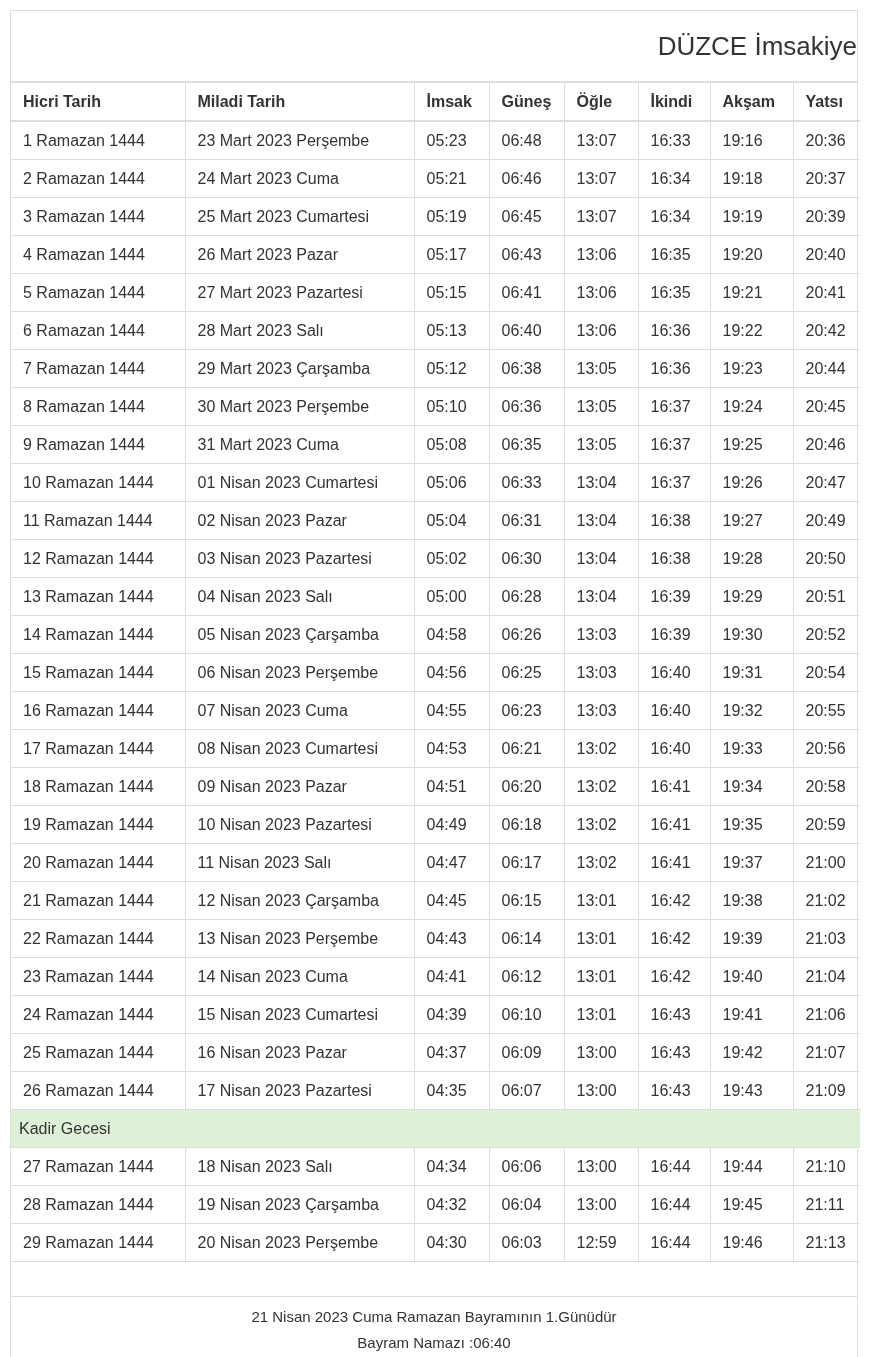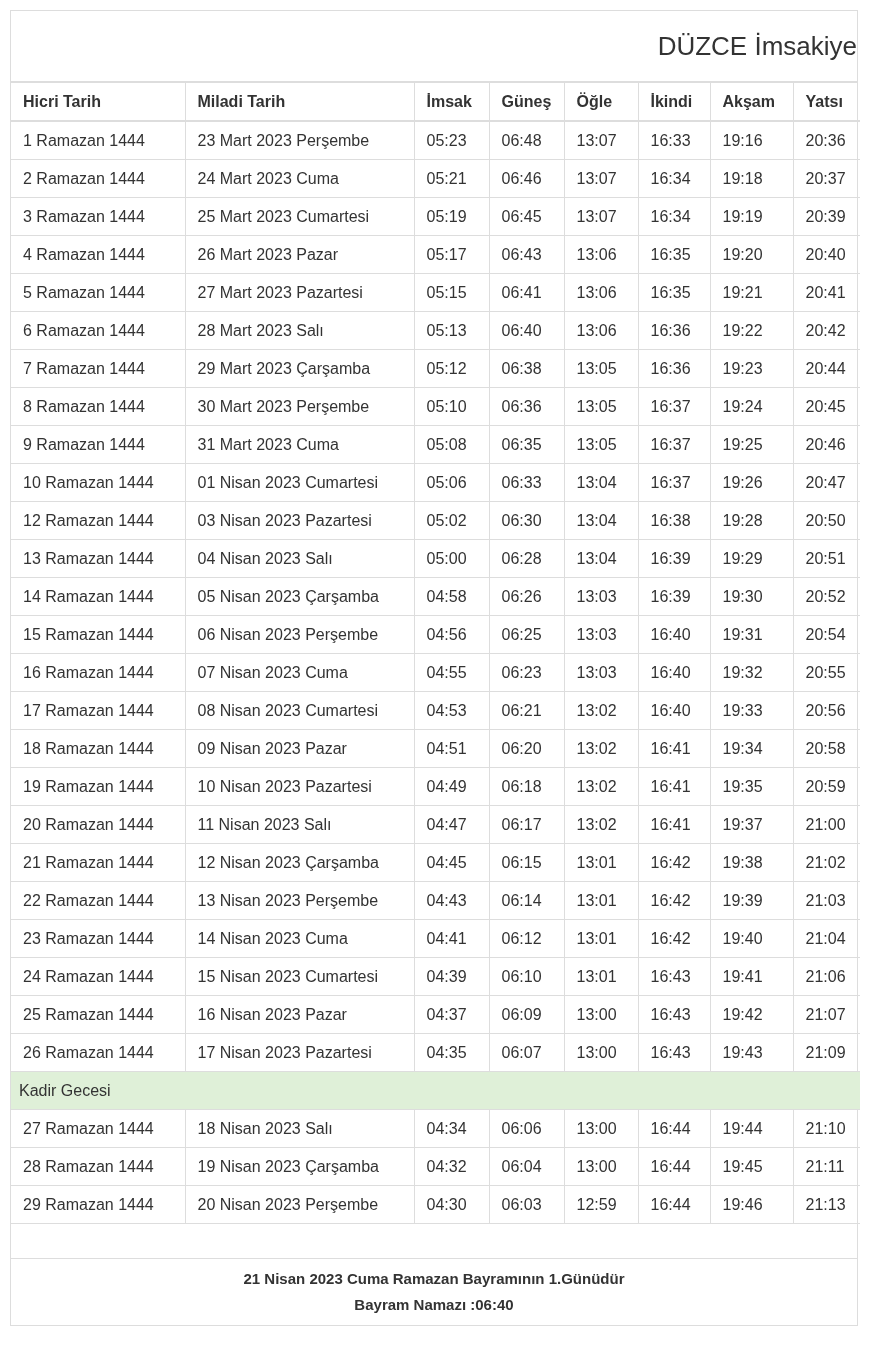--- a/index.html
+++ b/index.html
@@ -66,21 +66,21 @@
   .spacer {
     height: 35px;
     border-bottom: 1px solid var(--border);
   }
   .footer {
     text-align: center;
     padding: 4px 0;
   }
   .footer p {
     margin: 6px 0;
-    font-weight: 700;
+    font-weight: 400;
     font-size: 15px;
     line-height: 20px;
   }
 </style>
 </head>
 <body>
 
 <div class="container">
 
   <div class="title">DÜZCE İmsakiye</div>
@@ -203,20 +203,30 @@
           <td>10 Ramazan 1444</td>
           <td>01 Nisan 2023 Cumartesi</td>
           <td>05:06</td>
           <td>06:33</td>
           <td>13:04</td>
           <td>16:37</td>
           <td>19:26</td>
           <td>20:47</td>
         </tr>
         <tr>
+          <td>11 Ramazan 1444</td>
+          <td>02 Nisan 2023 Pazar</td>
+          <td>05:04</td>
+          <td>06:31</td>
+          <td>13:04</td>
+          <td>16:38</td>
+          <td>19:27</td>
+          <td>20:49</td>
+        </tr>
+        <tr>
           <td>12 Ramazan 1444</td>
           <td>03 Nisan 2023 Pazartesi</td>
           <td>05:02</td>
           <td>06:30</td>
           <td>13:04</td>
           <td>16:38</td>
           <td>19:28</td>
           <td>20:50</td>
         </tr>
         <tr>

